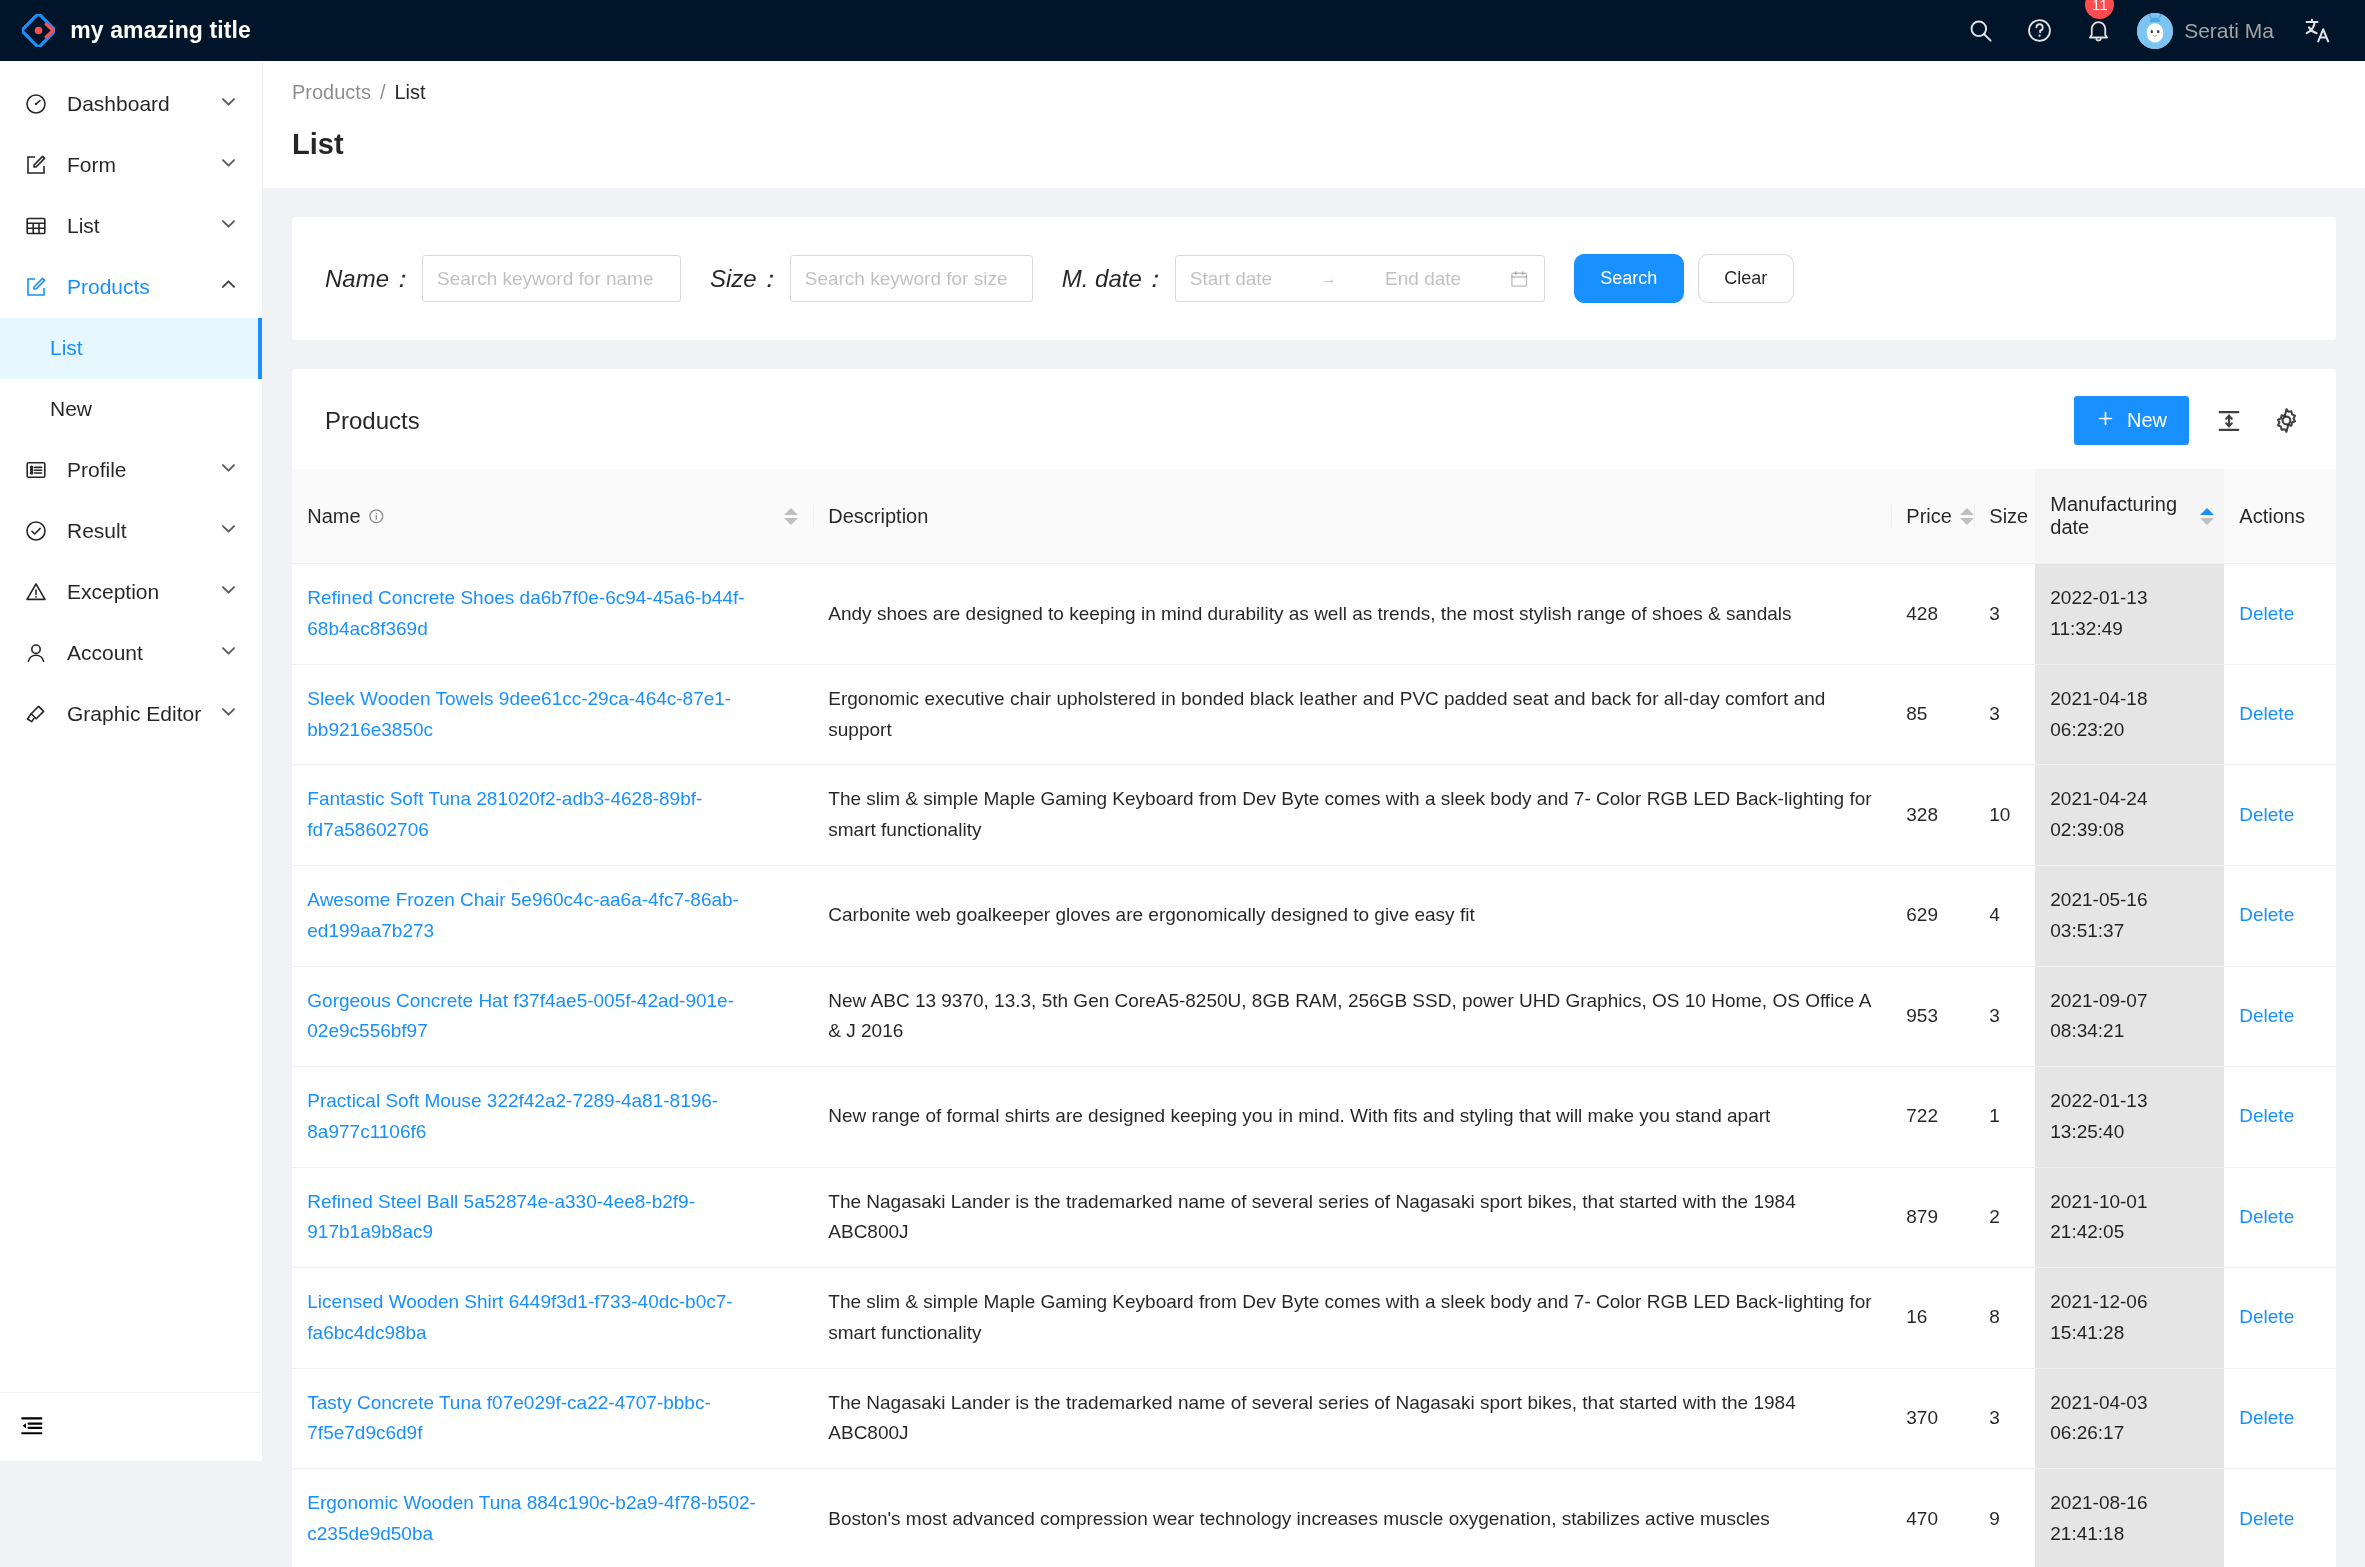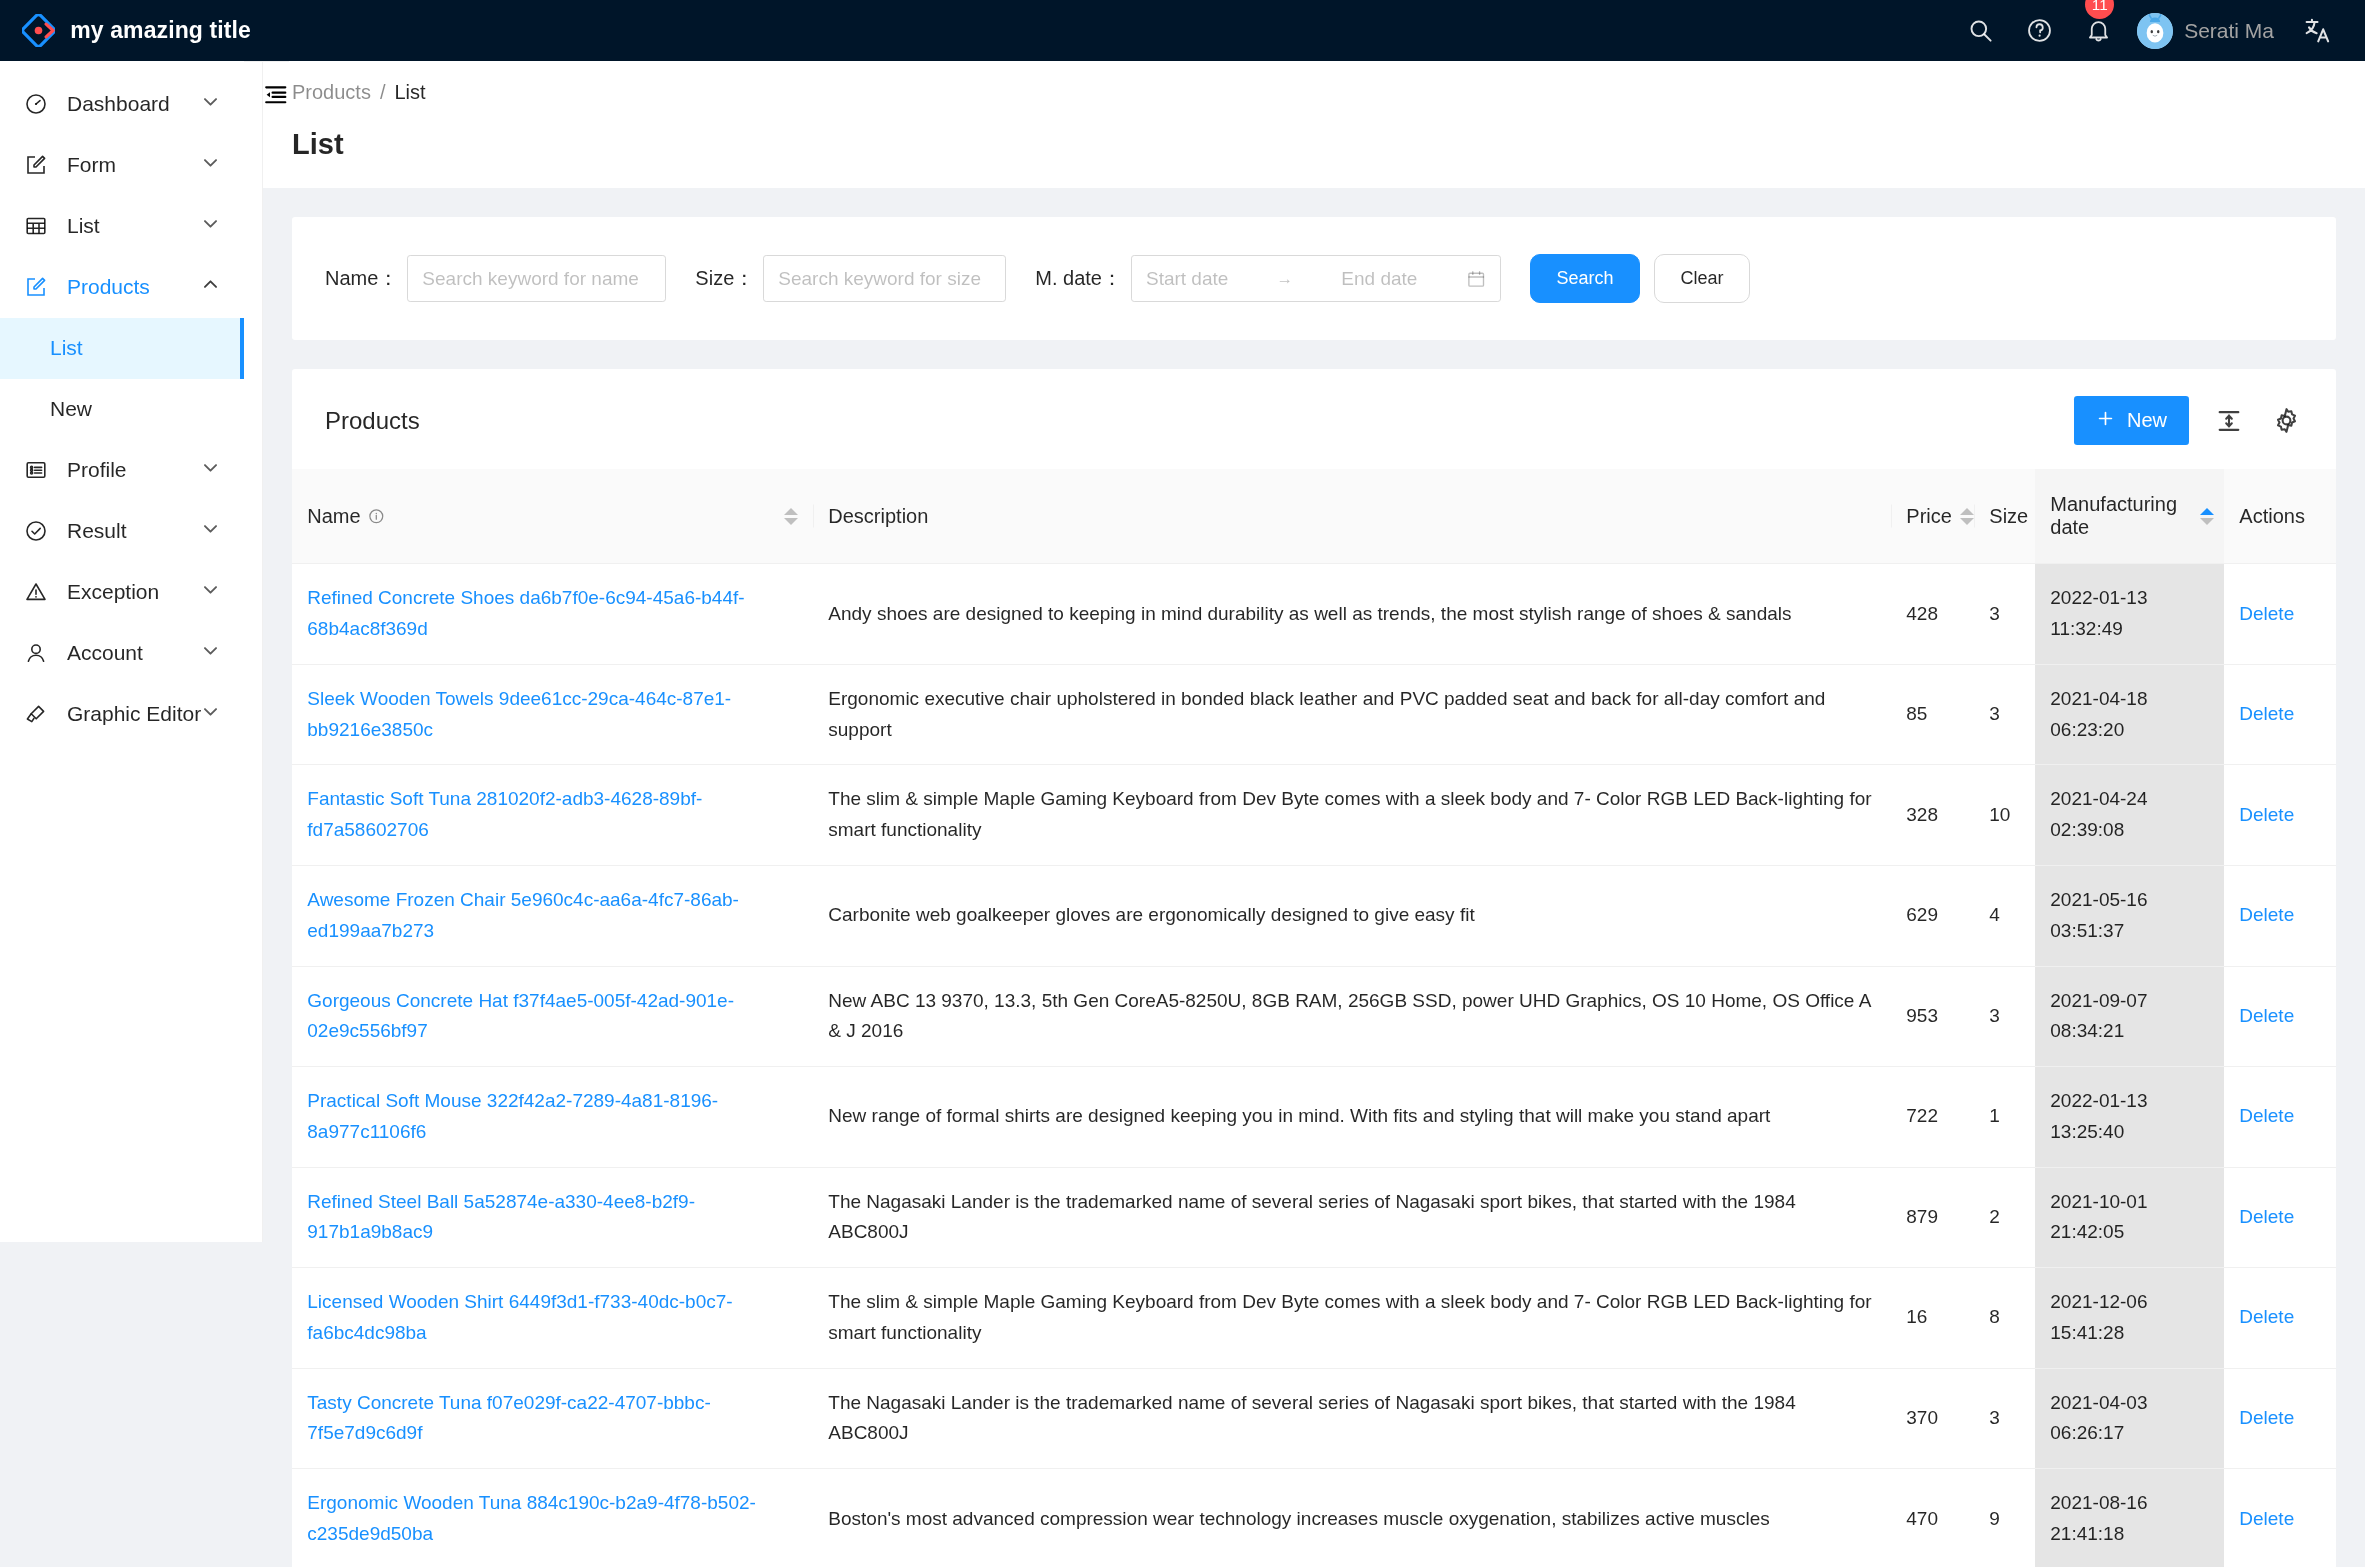--- a/index.html
+++ b/index.html
@@ -35,23 +35,23 @@
   .user-chip { display: flex; align-items: center; gap: 11.5px; padding: 0 14px 0 9px; height: 61px; }
   .avatar {
     width: 36px; height: 36px; border-radius: 50%;
     background: #9fd3f7; display: flex; align-items: center; justify-content: center;
     overflow: hidden;
   }
   .user-name { color: #a3a3a3; font-size: 21px; white-space: nowrap; }
 
   
   .sidebar {
-    position: absolute; top: 61px; left: 0; width: 263px; height: 1181px;
+    position: absolute; top: 61px; left: 0; width: 263px; height: 1400px;
     background: #fff; border-right: 0.6px solid #f0f0f0;
-    display: flex; flex-direction: row;
+    display: flex; flex-direction: column;
     z-index: 20;
   }
   .menu { padding-top: 12.8px; flex: 1 1 auto; }
   .menu-item {
     height: 61px; display: flex; align-items: center; padding: 0 24px 0 24px;
     font-size: 21px; color: rgba(0,0,0,0.85); position: relative; cursor: pointer;
   }
   .menu-item .mi-icon { width: 29px; flex: 0 0 29px; display: flex; align-items: center; justify-content: flex-start; }
   .menu-item .mi-label { margin-left: 14px; white-space: nowrap; }
   .menu-item .mi-arrow { margin-left: auto; opacity: .75; }
@@ -76,21 +76,21 @@
   .breadcrumb .sep { color: rgba(0,0,0,0.45); }
   .breadcrumb .crumb-last { color: rgba(0,0,0,0.85); }
   .page-title { font-size: 29px; font-weight: bold; color: rgba(0,0,0,0.85); margin-top: 24px; }
 
   .page-body { padding: 29px 29px 0 29px; }
 
   .filter-card {
     background: #fff; border-radius: 3.2px; padding: 37px 33px; display: flex; align-items: center;
     gap: 0; margin-bottom: 29px;
   }
-  .f-label { font-size: 20px; color: rgba(0,0,0,0.85); white-space: nowrap; margin-right: 9px; }
+  .f-label { font-size: 24px; color: rgba(0,0,0,0.85); white-space: nowrap; margin-right: 9px; font-style: italic; }
   .f-input {
     height: 47px; border: 0.6px solid #d9d9d9; border-radius: 3.2px; background: #fff;
     display: flex; align-items: center; padding: 0 14px; font-size: 19px; color: rgba(0,0,0,0.25);
   }
   .f-input.name { width: 259px; }
   .f-input.size { width: 243px; }
   .f-range { width: 370px; justify-content: space-between; gap: 6.4px; color: rgba(0,0,0,0.25); }
   .f-range .arrow { color: rgba(0,0,0,0.25); font-size: 16.6px; }
   .f-range .cal { color: rgba(0,0,0,0.25); display: flex; align-items: center; }
   .gap-32 { width: 29px; }

